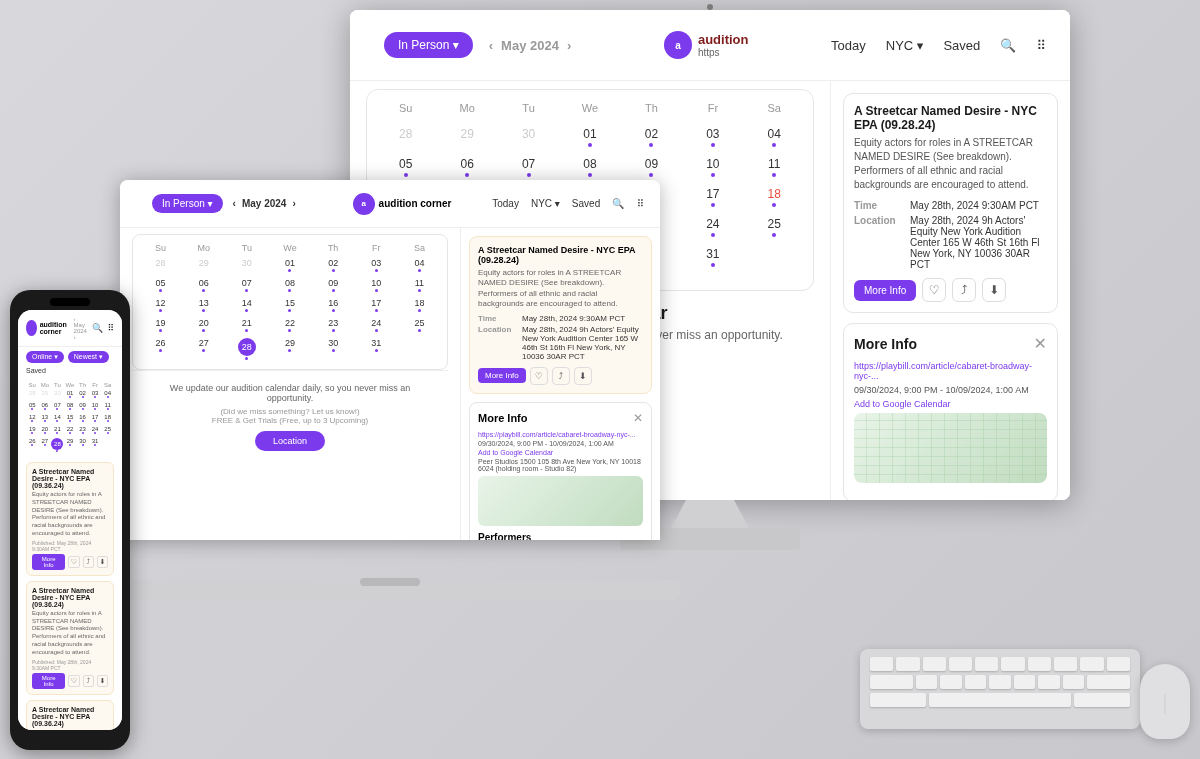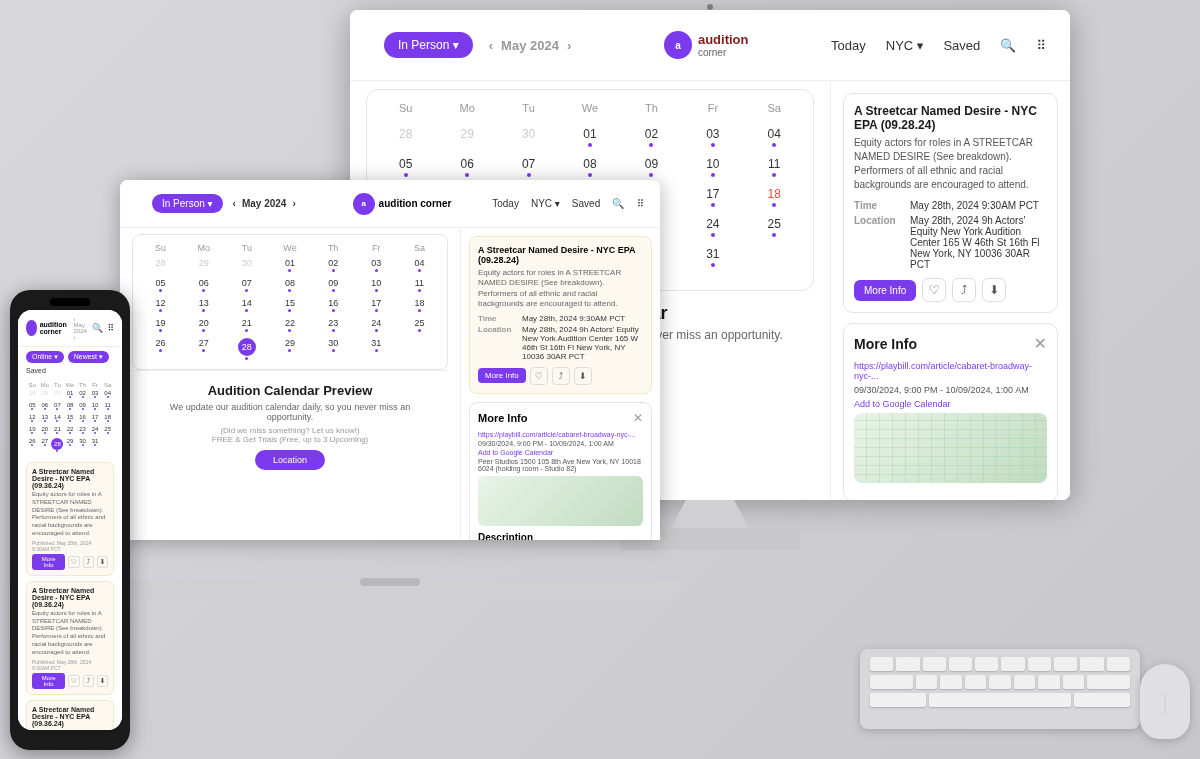--- a/index.html
+++ b/index.html
@@ -729,21 +729,21 @@
           <div class="month-nav">
             <span>‹</span>
             <span>May 2024</span>
             <span>›</span>
           </div>
         </div>
         <div class="monitor-logo">
           <div class="logo-circle">a</div>
           <div>
             <div class="logo-text">audition</div>
-            <div class="logo-sub">corner</div>
+            <div class="logo-sub">https</div>
           </div>
         </div>
         <div class="monitor-nav">
           <span>Today</span>
           <span>NYC ▾</span>
           <span>Saved</span>
           <span class="nav-icon">🔍</span>
           <span class="nav-icon">⠿</span>
         </div>
       </div>
@@ -1274,21 +1274,20 @@
                     <div class="laptop-dot"></div>
                   </div>
                 </div>
               <div class="laptop-cal-cell other-month">
                   <div class="laptop-cal-cell-wrap"></div>
                 </div>
             </div>
           </div>
 
           <div class="laptop-preview">
-            <div class="laptop-preview-title">Audition Calendar Preview</div>
             <div class="laptop-preview-text">We update our audition calendar daily, so you never miss an opportunity.</div>
             <div class="laptop-preview-link">(Did we miss something? Let us know!)</div>
             <div class="laptop-preview-link">FREE &amp; Get Trials (Free, up to 3 Upcoming)</div>
             <button class="btn-subscribe">Location</button>
           </div>
         </div>
 
         <div class="laptop-event-panel">
 
           <div class="laptop-event-card">
@@ -1313,21 +1312,21 @@
           <div class="laptop-more-info">
             <div class="laptop-mi-header">
               <div class="laptop-mi-title">More Info</div>
               <span class="laptop-mi-close">✕</span>
             </div>
             <div class="laptop-mi-link">https://playbill.com/article/cabaret-broadway-nyc-...</div>
             <div class="laptop-mi-time">09/30/2024, 9:00 PM - 10/09/2024, 1:00 AM</div>
             <div class="laptop-mi-link">Add to Google Calendar</div>
             <div class="laptop-mi-loc">Peer Studios 1500 105 8th Ave New York, NY 10018 6024 (holding room - Studio 82)</div>
             <div class="laptop-map"></div>
-            <div class="laptop-desc-title">Description</div>
+            <div class="laptop-desc-title">Performers</div>
 
           </div>
         </div>
       </div>
     </div>
   </div>
   <div class="laptop-body">
     <div class="laptop-notch"></div>
   </div>
 </div>

